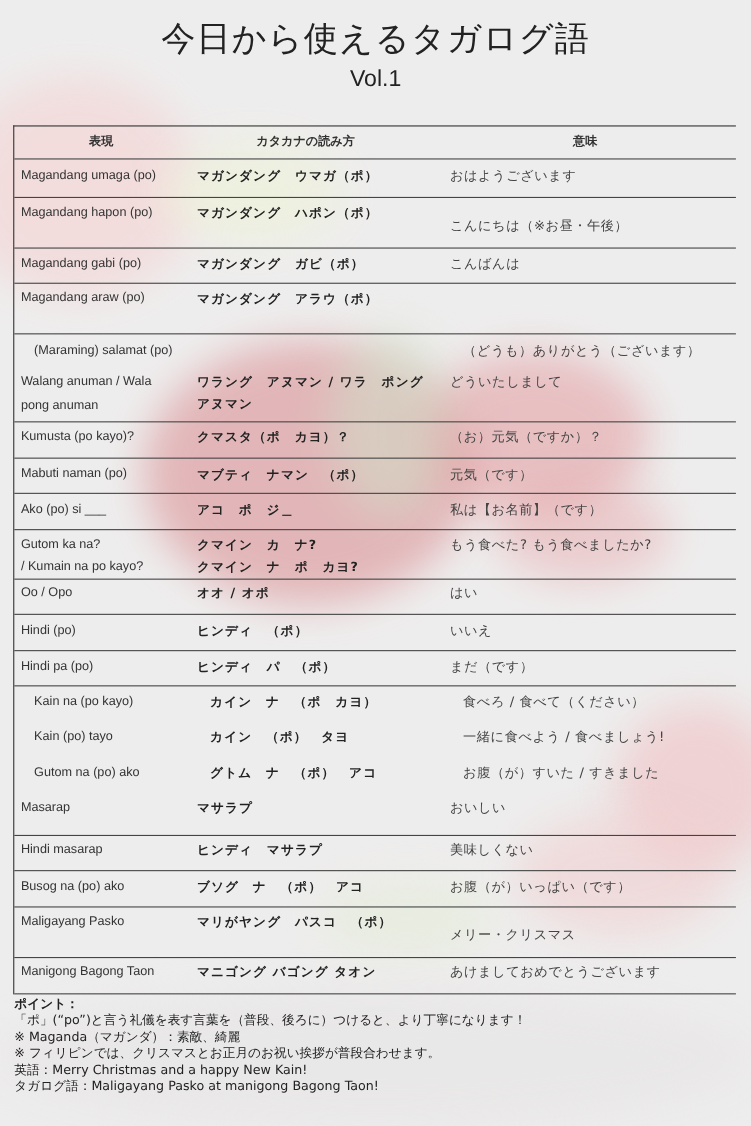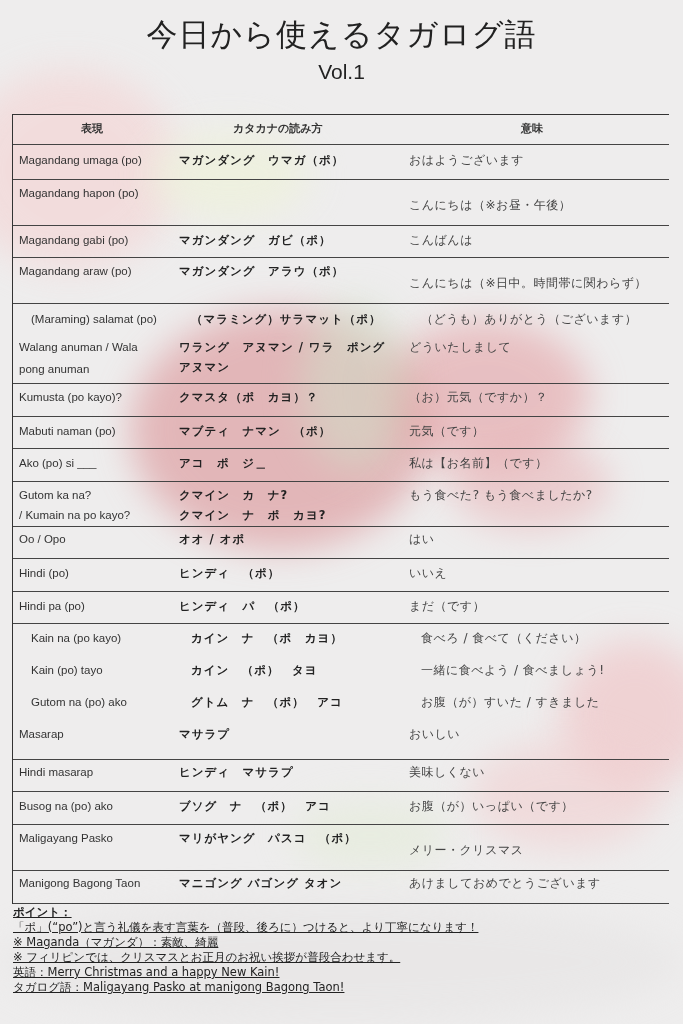--- a/index.html
+++ b/index.html
@@ -30,21 +30,21 @@
   .cell { position:absolute; font-size:11px; line-height:22px; white-space:nowrap; }
   .c1 { left:6px; font-family:"Liberation Sans", sans-serif; font-size:11.5px; color:#333; }
   .c2 { left:166px; font-size:11.5px; color:#222; font-weight:bold; letter-spacing:1px; }
   .c3 { left:396px; font-size:12px; color:#444; letter-spacing:0.5px; }
   .hdr .cell { font-weight:bold; font-size:11px; color:#333; letter-spacing:0; }
   .notes {
     position:absolute; left:13px; top:905px; z-index:2;
     font-size:11.5px; line-height:15px; color:#222;
   }
   .notes .head { font-weight:bold; }
-  .notes div { white-space:nowrap;text-decoration:underline; }
+  .notes div { white-space:nowrap; }
 </style>
 </head>
 <body>
 
 <div class="bg">
   <div class="blob" style="left:-40px;top:70px;width:220px;height:200px;background:#f3d9d9;opacity:.8"></div>
   <div class="blob" style="left:150px;top:130px;width:160px;height:90px;background:#eef1dc;opacity:.8"></div>
   <div class="blob" style="left:130px;top:310px;width:300px;height:240px;background:#d98a8e;opacity:.55"></div>
   <div class="blob" style="left:380px;top:320px;width:210px;height:150px;background:#e39b9f;opacity:.55"></div>
   <div class="blob" style="left:300px;top:300px;width:110px;height:170px;background:#cfe0c8;opacity:.5"></div>
@@ -66,38 +66,37 @@
   </div>
 
   <div class="row" style="height:35px">
     <span class="cell c1" style="top:4px">Magandang umaga (po)</span>
     <span class="cell c2" style="top:4px">マガンダング　ウマガ（ポ）</span>
     <span class="cell c3" style="top:4px">おはようございます</span>
   </div>
 
   <div class="row" style="height:46px">
     <span class="cell c1" style="top:2px">Magandang hapon (po)</span>
+    <span class="cell c2" style="top:2px">マガンダング　ハポン（ポ）</span>
     <span class="cell c3" style="top:14px">こんにちは（※お昼・午後）</span>
   </div>
 
   <div class="row" style="height:32px">
     <span class="cell c1" style="top:3px">Magandang gabi (po)</span>
     <span class="cell c2" style="top:3px">マガンダング　ガビ（ポ）</span>
     <span class="cell c3" style="top:3px">こんばんは</span>
   </div>
 
   <div class="row" style="height:46px">
     <span class="cell c1" style="top:2px">Magandang araw (po)</span>
     <span class="cell c2" style="top:2px">マガンダング　アラウ（ポ）</span>
-    <span class="cell c3" style="top:14px">こんにちは（※日中。時間帯に関わらず）</span>
   </div>
 
   <div class="row nob" style="height:30px">
     <span class="cell c1" style="top:4px">(Maraming) salamat (po)</span>
-    <span class="cell c2" style="top:4px">（マラミング）サラマット（ポ）</span>
     <span class="cell c3" style="top:4px">（どうも）ありがとう（ございます）</span>
   </div>
 
   <div class="row" style="height:50px">
     <span class="cell c1" style="top:2px">Walang anuman / Wala</span>
     <span class="cell c1" style="top:24px">pong anuman</span>
     <span class="cell c2" style="top:2px">ワラング　アヌマン / ワラ　ポング</span>
     <span class="cell c2" style="top:22px">アヌマン</span>
     <span class="cell c3" style="top:2px;left:396px">どういたしまして</span>
   </div>

